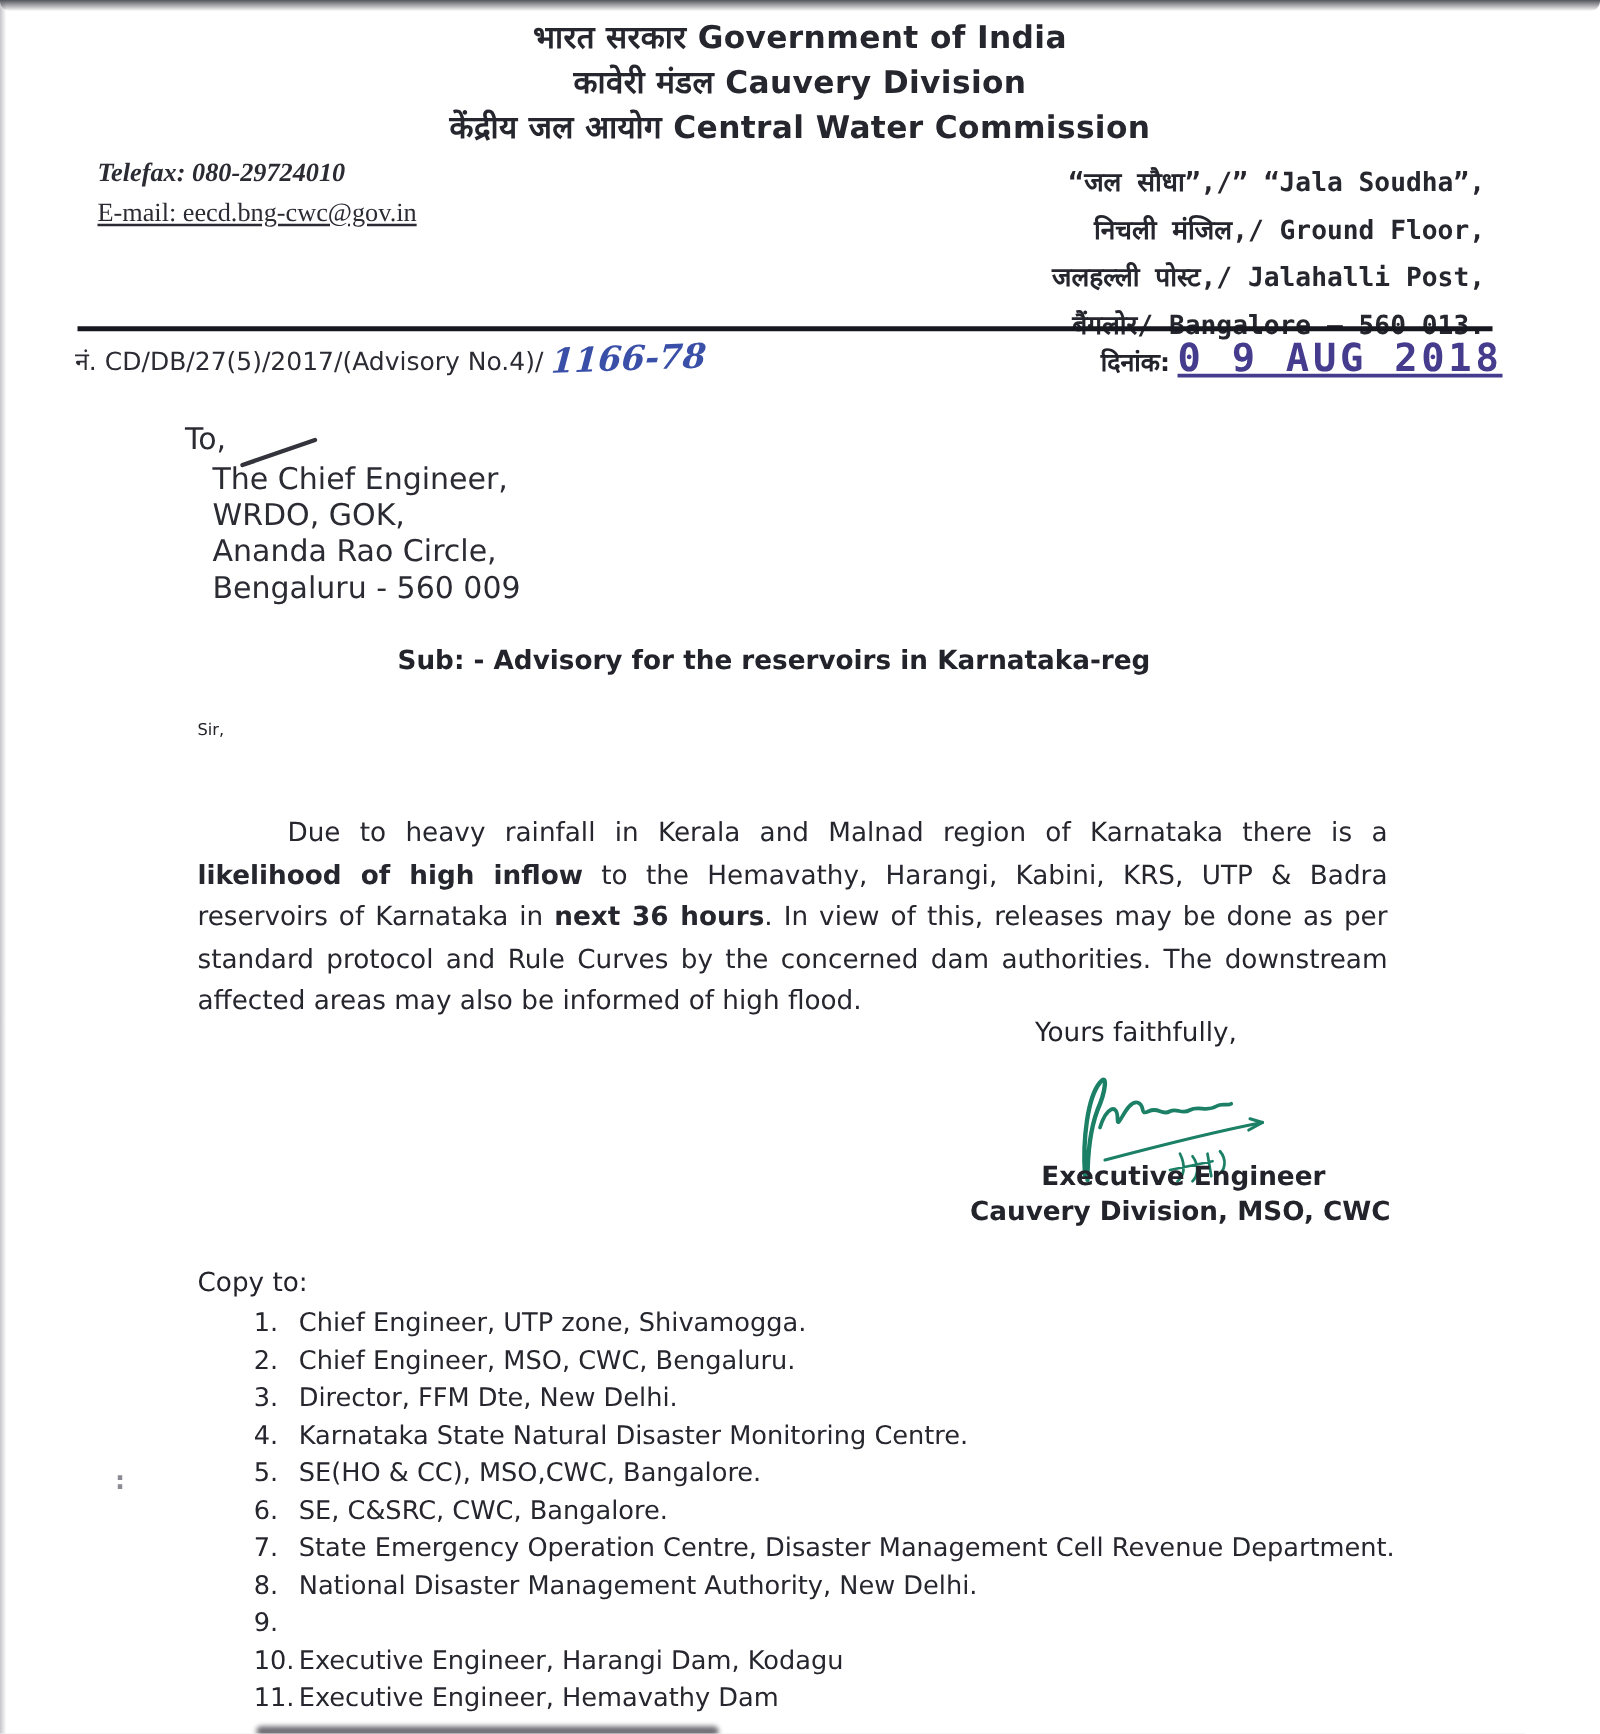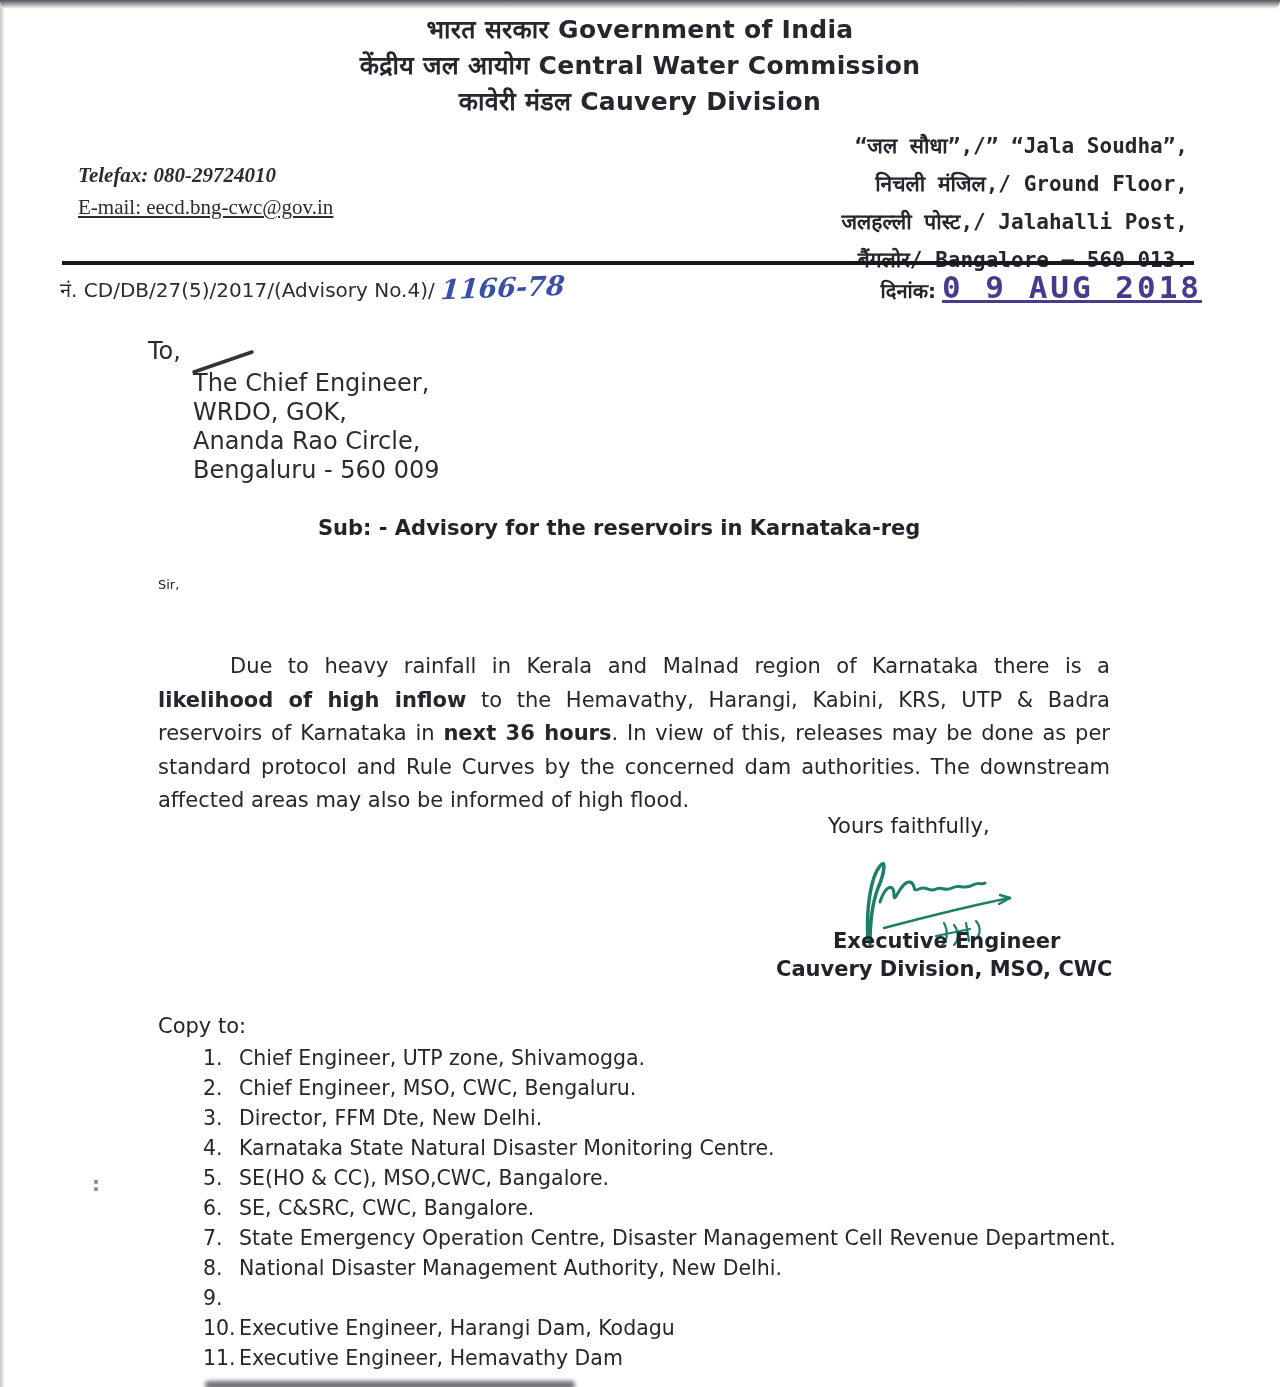--- a/index.html
+++ b/index.html
@@ -10,21 +10,21 @@
   }
   .top-shadow{position:absolute;top:0;left:0;right:0;height:9px;
     background:linear-gradient(#55555e,rgba(248,248,250,0));border-radius:0 0 8px 8px;}
   .left-shadow{position:absolute;top:0;left:0;bottom:0;width:5px;
     background:linear-gradient(90deg,rgba(90,90,100,.35),rgba(248,248,250,0));}
 
   .letterhead{position:absolute;top:12px;left:0;width:100%;text-align:center;
     font-weight:bold;font-size:25px;line-height:36px;color:#26262e;letter-spacing:.3px;}
 
   .contact{position:absolute;top:122px;left:78px;font-size:21px;line-height:32px;
-    font-family:"Liberation Serif",serif;color:#2b2b33;margin-top:37px;}
+    font-family:"Liberation Serif",serif;color:#2b2b33;}
   .telefax{font-style:italic;font-weight:bold;}
   .email{text-decoration:underline;}
 
   .office-address{position:absolute;top:127px;right:92px;text-align:right;
     font-family:"DejaVu Sans Mono",monospace;font-weight:bold;font-size:21px;
     line-height:38px;color:#26262e;}
 
   .rule{position:absolute;top:261px;left:62px;width:1132px;height:4px;background:#17171f;}
 
   .refrow{position:absolute;top:272px;left:60px;right:78px;display:flex;
@@ -32,21 +32,21 @@
   .ref-left{font-size:20px;color:#2b2b33;}
   .handwritten{display:inline-block;font-size:27px;color:#3a4fa8;font-style:italic;
     font-family:"DejaVu Serif",serif;transform:rotate(-2deg) skewX(-6deg);margin-left:6px;font-weight:bold;}
   .ref-right{display:flex;align-items:baseline;gap:6px;}
   .date-label{font-weight:bold;font-size:20px;}
   .date-stamp{font-family:"DejaVu Sans Mono",monospace;font-weight:bold;font-size:31px;
     letter-spacing:3px;color:#453c8e;line-height:30px;text-decoration:underline;}
 
   .recipient{position:absolute;top:337px;left:148px;font-size:24px;color:#2b2b33;}
   .recipient .to{margin-bottom:4px;}
-  .recipient .lines{margin-left:45px;line-height:29px;}
+  .recipient .lines{margin-left:22px;line-height:29px;}
   .tick{position:absolute;left:190px;top:348px;}
 
   .subject{position:absolute;top:516px;left:318px;font-weight:bold;font-size:21px;}
 
   .salutation{position:absolute;top:577px;left:158px;font-size:13px;}
 
   .body-para{position:absolute;top:629px;left:158px;width:952px;font-size:21px;
     line-height:33.6px;text-align:justify;text-indent:72px;color:#26262e;}
   .b{font-weight:bold;}
 
@@ -67,22 +67,22 @@
 </style>
 </head>
 <body>
 
 <div class="page">
   <div class="top-shadow"></div>
   <div class="left-shadow"></div>
 
   <header class="letterhead">
     <div>भारत सरकार Government of India</div>
+    <div>कावेरी मंडल Cauvery Division</div>
     <div>केंद्रीय जल आयोग Central Water Commission</div>
-    <div>कावेरी मंडल Cauvery Division</div>
   </header>
 
   <div class="contact">
     <div class="telefax">Telefax: 080-29724010</div>
     <div class="email">E-mail: eecd.bng-cwc@gov.in</div>
   </div>
 
   <div class="office-address">
     <div>“जल सौधा”,/” “Jala Soudha”,</div>
     <div>निचली मंजिल,/ Ground Floor,</div>

